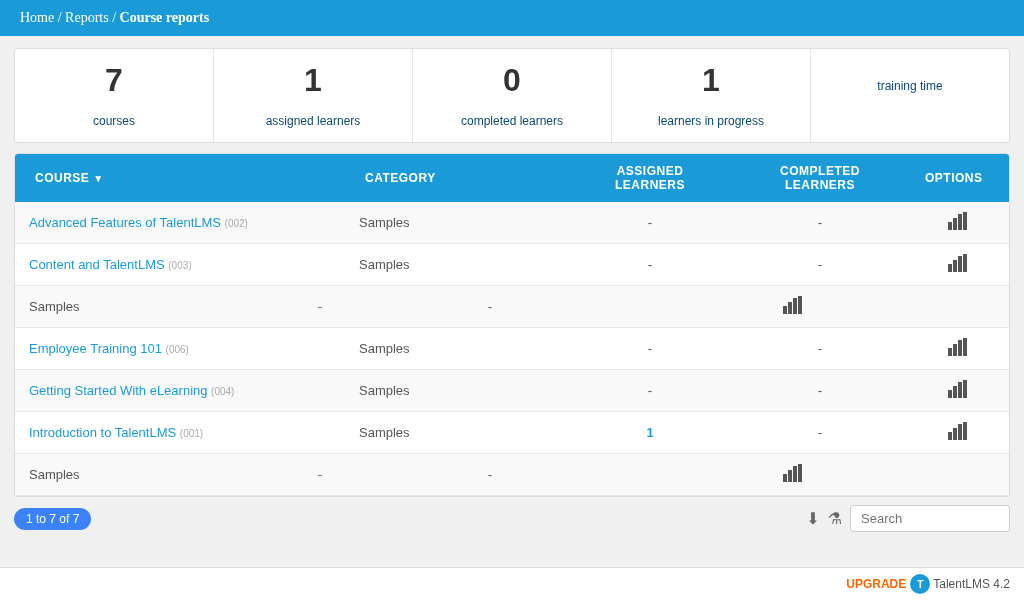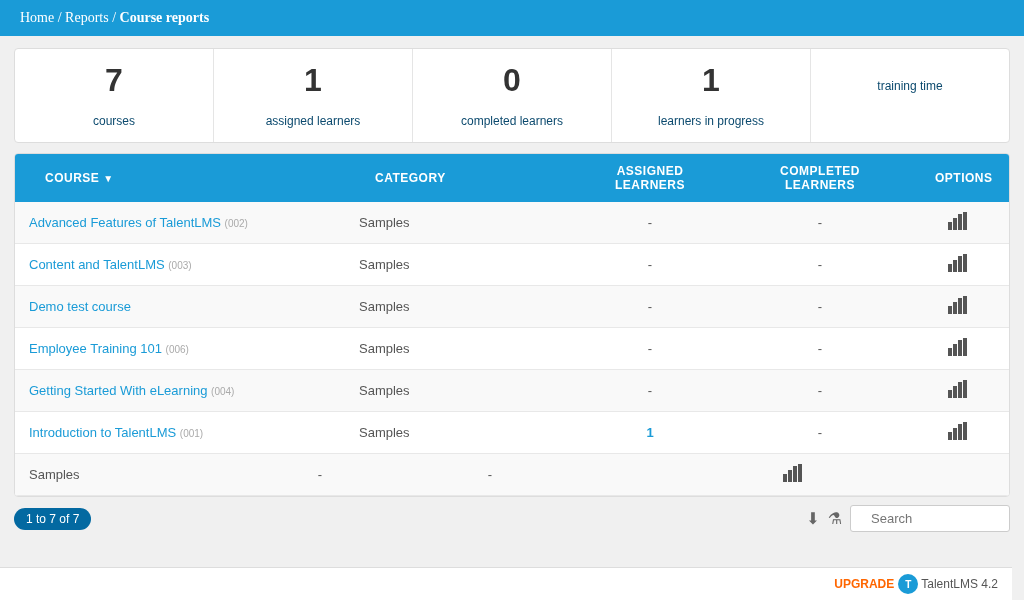--- a/index.html
+++ b/index.html
@@ -16,21 +16,21 @@
     .stat-item { flex: 1; text-align: center; padding: 14px 10px; border-right: 1px solid #e5e5e5; }
     .stat-item:last-child { border-right: none; }
     .stat-number { font-size: 32px; font-weight: bold; color: #333; line-height: 1.1; }
     .stat-label { font-size: 12px; color: #0c4a6e; margin-top: 16px; }
 
     
     .table-container { margin: 10px 14px 0 14px; background: #fff; border-radius: 4px; border: 1px solid #ddd; overflow: hidden; }
 
     
     .table-header { background: #1a9bd7; display: flex; align-items: center; color: #fff; font-size: 12px; font-weight: bold; letter-spacing: 0.5px; }
-    .th { padding: 10px 30px; }
+    .th { padding: 10px 20px; }
     .th-course { flex: 0 0 330px; display: flex; align-items: center; gap: 4px; cursor: pointer; }
     .th-category { flex: 0 0 220px; }
     .th-assigned { flex: 0 0 170px; text-align: center; }
     .th-completed { flex: 0 0 170px; text-align: center; }
     .th-options { flex: 1; text-align: left; }
 
     
     .table-row { display: flex; align-items: center; border-bottom: 1px solid #e8e8e8; background: #fff; }
     .table-row:nth-child(even) { background: #f9f9f9; }
     .td { padding: 10px 14px; }
@@ -44,27 +44,27 @@
     
     .chart-icon { display: inline-flex; align-items: flex-end; gap: 1px; height: 18px; }
     .chart-bar { background: #555; width: 4px; }
     .chart-bar:nth-child(1) { height: 8px; }
     .chart-bar:nth-child(2) { height: 12px; }
     .chart-bar:nth-child(3) { height: 16px; }
     .chart-bar:nth-child(4) { height: 18px; }
 
     
     .footer { margin: 8px 14px; display: flex; align-items: center; justify-content: space-between; }
-    .pagination-info { background: #0369a1; color: #fff; border-radius: 20px; padding: 4px 12px; font-size: 12px; }
+    .pagination-info { background: #3b82f6; color: #fff; border-radius: 20px; padding: 4px 12px; font-size: 12px; }
     .footer-right { display: flex; align-items: center; gap: 8px; }
     .footer-icon { color: #666; font-size: 16px; cursor: pointer; }
-    .search-input { border: 1px solid #ccc; border-radius: 3px; padding: 5px 20px; font-size: 13px; width: 160px; outline: none; }
-
-    
-    .bottom-bar { background: #fff; border-top: 1px solid #ddd; padding: 6px 14px; display: flex; justify-content: flex-end; align-items: center; font-size: 12px; color: #555; position: absolute; bottom: 0; left: 0; right: 12px; }
+    .search-input { border: 1px solid #ccc; border-radius: 3px; padding: 5px 10px; font-size: 13px; width: 160px; outline: none; }
+
+    
+    .bottom-bar { background: #fff; border-top: 1px solid #ddd; padding: 6px 14px; display: flex; justify-content: flex-end; align-items: center; font-size: 12px; color: #555; position: absolute; bottom: 0; left: 0; right: 0; }
     .upgrade-btn { color: #ff6600; font-weight: bold; margin-right: 4px; cursor: pointer; text-transform: uppercase; font-size: 12px; }
     .talent-logo { display: inline-flex; align-items: center; gap: 3px; }
     .logo-icon { width: 20px; height: 20px; background: #1a9bd7; border-radius: 50%; display: inline-flex; align-items: center; justify-content: center; color: #fff; font-size: 10px; font-weight: bold; }
 
     
     .sort-arrow { font-size: 10px; }
 
     .assigned-link { color: #1a9bd7; text-decoration: none; font-weight: bold; }
   </style>
 </head>
@@ -139,21 +139,20 @@
       <div class="chart-icon">
         <div class="chart-bar"></div>
         <div class="chart-bar"></div>
         <div class="chart-bar"></div>
         <div class="chart-bar"></div>
       </div>
     </div>
   </div>
 
   <div class="table-row">
-    <div class="td td-course">Demo test course</div>
     <div class="td td-category">Samples</div>
     <div class="td td-assigned">-</div>
     <div class="td td-completed">-</div>
     <div class="td td-options">
       <div class="chart-icon">
         <div class="chart-bar"></div>
         <div class="chart-bar"></div>
         <div class="chart-bar"></div>
         <div class="chart-bar"></div>
       </div>

